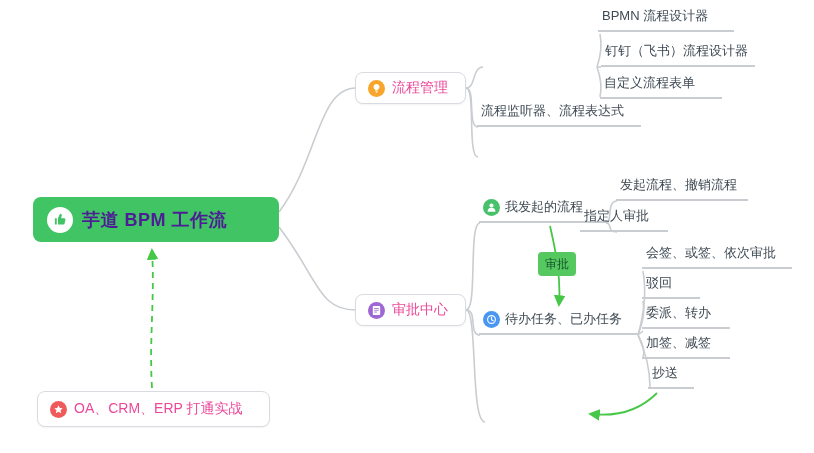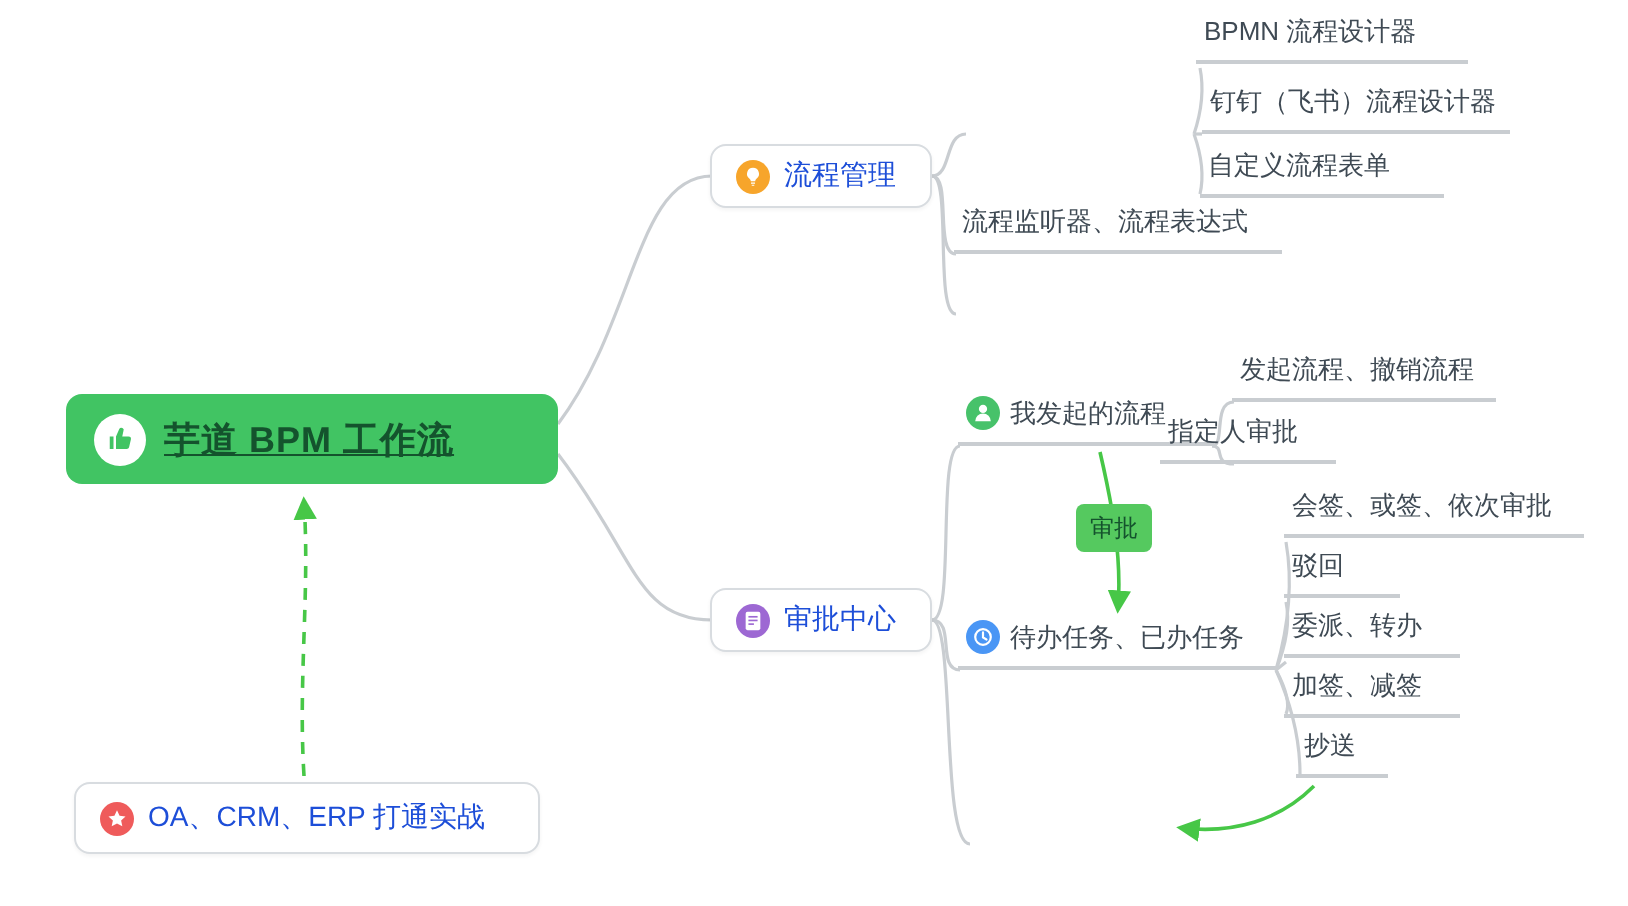--- a/index.html
+++ b/index.html
@@ -5,26 +5,26 @@
   html,body{margin:0;padding:0;background:#fff;}
   body{font-family:"Liberation Sans","DejaVu Sans",sans-serif;}
   .canvas{position:relative;width:814px;height:453px;background:#fff;overflow:hidden;}
   svg.links{position:absolute;left:0;top:0;pointer-events:none;}
   .link{fill:none;stroke:var(--connector-gray,#c9cdd1);stroke-width:1.6;}
   .g-arrow{fill:none;stroke:var(--accent-green,#47c747);stroke-width:1.8;}
   .g-arrow.dashed{stroke-dasharray:6 5;}
   #arrowhead path{fill:var(--accent-green,#47c747);}
 
   .node{position:absolute;box-sizing:border-box;display:flex;align-items:center;white-space:nowrap;}
-  .root{background:var(--root-green,#41c463);color:#14532d;border-radius:8px;gap:9px;
-        padding:0 14px;font-size:18px;font-weight:bold;letter-spacing:.5px;text-decoration:underline;}
+  .root{background:var(--root-green,#41c463);color:#4c1d95;border-radius:8px;gap:9px;
+        padding:0 14px;font-size:18px;font-weight:bold;letter-spacing:.5px;}
   .pill{background:#fff;border:1px solid #d8dcе0;border:1px solid #d8dce0;border-radius:8px;gap:7px;
-        padding:0 12px;font-size:14px;color:#1d4ed8;box-shadow:0 1px 2px rgba(0,0,0,.05);}
+        padding:0 12px;font-size:14px;color:#ec4899;box-shadow:0 1px 2px rgba(0,0,0,.05);}
   .leaf{border-bottom:2px solid var(--line-gray,#c9cdd1);padding:0 4px 5px 4px;gap:5px;
-        font-size:13px;color:var(--leaf-text,#3f4a54);align-items:flex-start;}
+        font-size:13px;color:var(--leaf-text,#3f4a54);align-items:center;}
   .leaf .ic{margin-bottom:-1px;}
   .badge{background:var(--badge-green,#55c95f);color:#14532d;border-radius:4px;font-size:12px;
          justify-content:center;}
 
   .ic{display:inline-flex;align-items:center;justify-content:center;border-radius:50%;
       flex:0 0 auto;}
   .ic-16{width:17px;height:17px;}
   .ic-26{width:26px;height:26px;}
   .ic-white{background:#fff;}
   .ic-orange{background:var(--orange,#f7a52b);}

